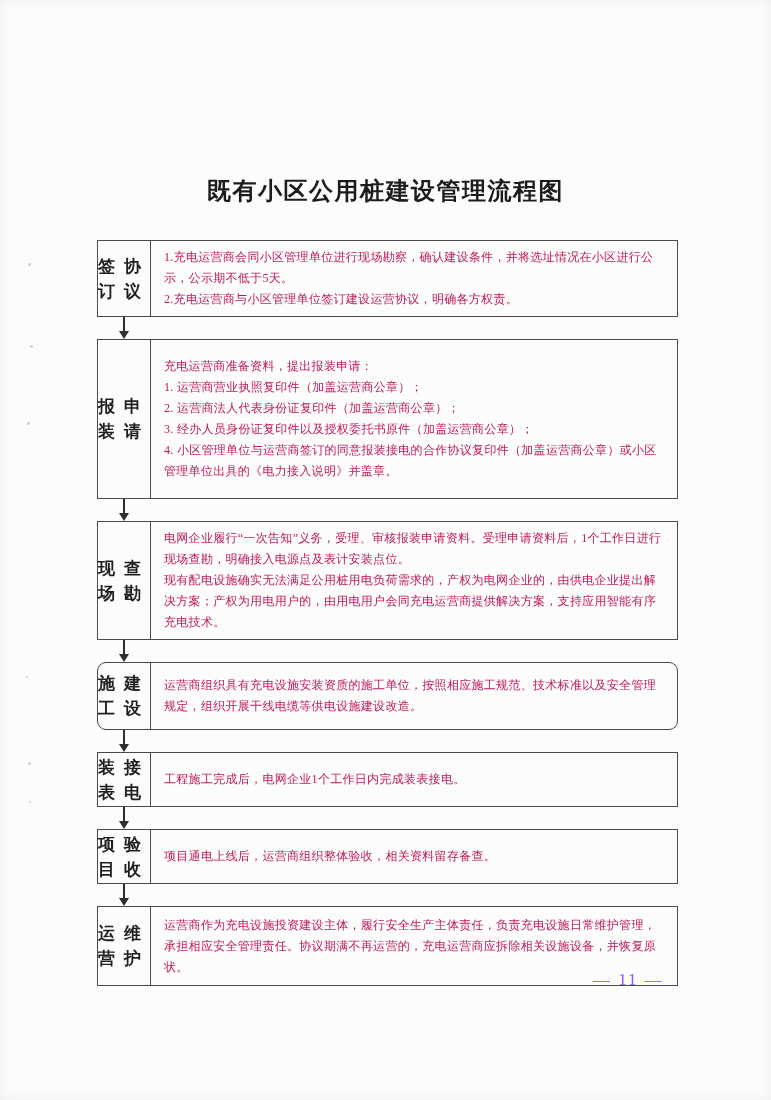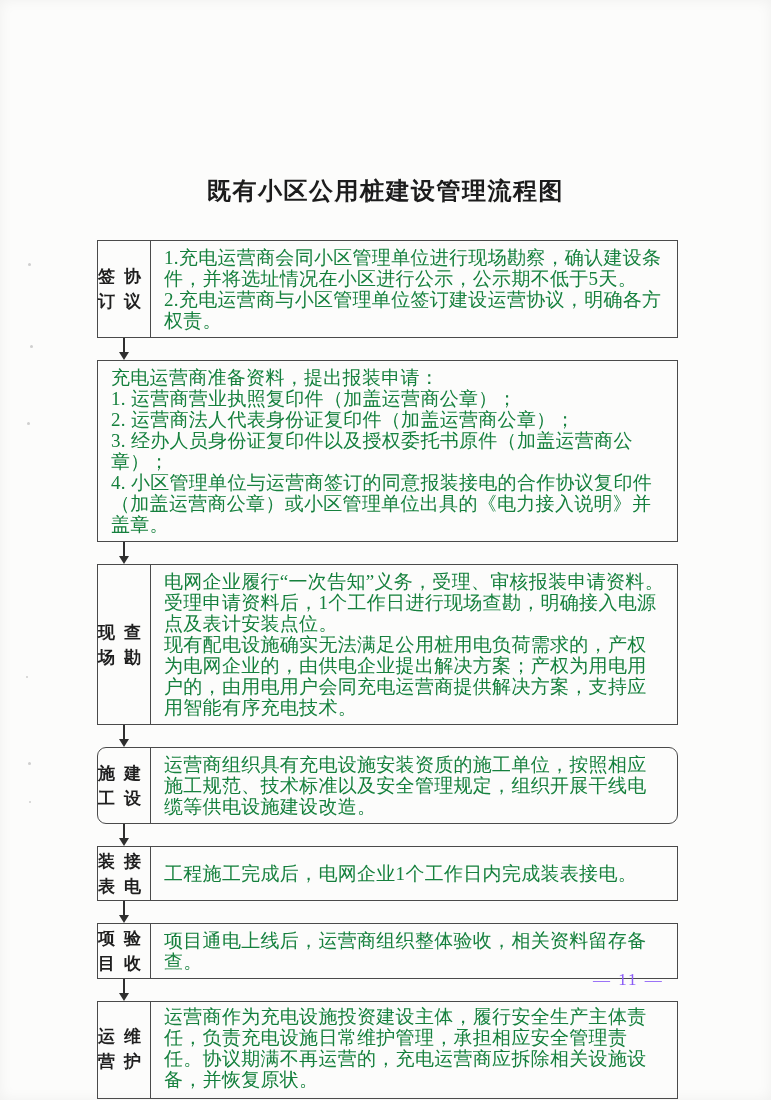--- a/index.html
+++ b/index.html
@@ -23,30 +23,30 @@
   .label-cell {
     flex:0 0 53px; width:53px;
     border-right:1.5px solid #4a4a4a;
     display:flex; flex-direction:row; justify-content:center; align-items:center;
     font-weight:bold; font-size:17px; line-height:25px; color:#1f1f1f;
     letter-spacing:1px;
   }
   .content-cell {
     flex:1; display:flex; flex-direction:column; justify-content:center;
     padding:6px 12px 6px 13px;
-    font-size:19px; line-height:21px; color:#15803d;
+    font-size:12px; line-height:21px; color:#be185d;
     letter-spacing:0.3px;
   }
   .s1 { min-height:67px; }
   .s2 { min-height:160px; }
   .s3 { min-height:118px; }
   .s4 { min-height:68px;border-radius:9px; }
   .s5 { min-height:55px; }
   .s6 { min-height:55px; }
-  .s7 { min-height:80px;font-family:Liberation Mono, monospace; }
+  .s7 { min-height:80px; }
   .arrow {
     width:53px; height:22px;
     display:flex; flex-direction:column; align-items:center;
   }
   .arrow-line { width:2px; flex:1; background:#2f2f2f; }
   .arrow-head {
     width:0; height:0;
     border-left:5px solid transparent; border-right:5px solid transparent;
     border-top:8px solid #2f2f2f;
   }
@@ -88,20 +88,24 @@
           <div class="para">2.充电运营商与小区管理单位签订建设运营协议，明确各方权责。</div>
         </div>
     </div>
 
     <div class="arrow">
       <span class="arrow-line"></span>
       <span class="arrow-head"></span>
     </div>
 
     <div class="step s2">
+      <div class="label-cell">
+        <div>报装</div>
+        <div>申请</div>
+      </div>
       <div class="content-cell">
           <div class="para">充电运营商准备资料，提出报装申请：</div>
           <div class="para">1. 运营商营业执照复印件（加盖运营商公章）；</div>
           <div class="para">2. 运营商法人代表身份证复印件（加盖运营商公章）；</div>
           <div class="para">3. 经办人员身份证复印件以及授权委托书原件（加盖运营商公章）；</div>
           <div class="para">4. 小区管理单位与运营商签订的同意报装接电的合作协议复印件（加盖运营商公章）或小区管理单位出具的《电力接入说明》并盖章。</div>
         </div>
     </div>
 
     <div class="arrow">

